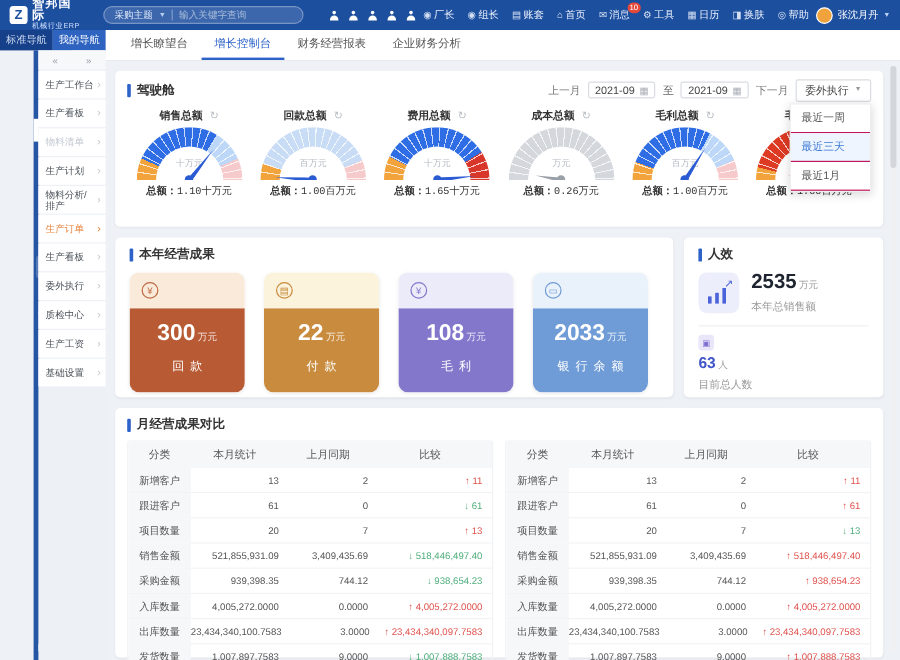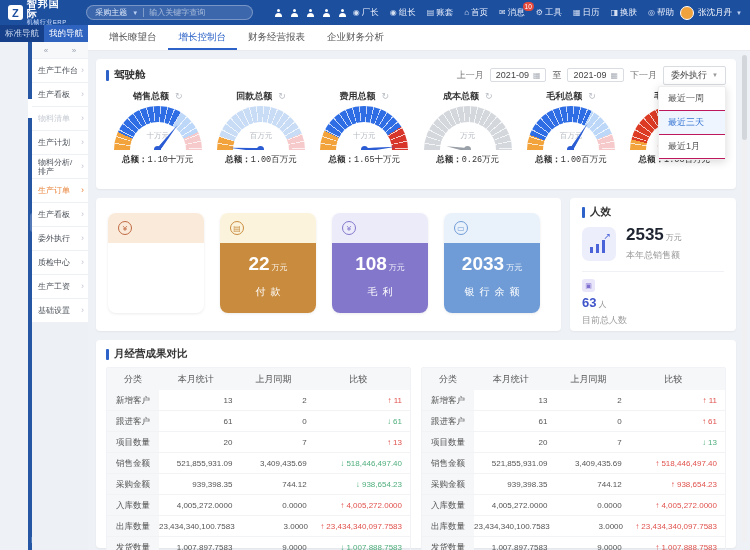--- a/index.html
+++ b/index.html
@@ -548,25 +548,30 @@
           </div>
           <div class="g-val">
             <b>总额：</b><span>1.00百万元</span>
           </div>
         </div>
       </div>
   </div>
 
   <div class="row2">
     <div class="card card2">
+      <div class="sec-title">本年经营成果</div>
       <div class="ach-row">
 
           <div class="ach-card" style="--bg: #b85a33; --bgl: #faeada; --ic: #c06a42;">
             <div class="ach-top">
               <span class="ac-ico coin"></span>
+            </div>
+            <div class="ach-body">
+              <div class="ach-num"><span>300</span><span class="ach-unit">万元</span></div>
+              <div class="ach-label">回款</div>
             </div>
           </div>
 
           <div class="ach-card" style="--bg: #c98c3e; --bgl: #fbf3dc; --ic: #c98c3e;">
             <div class="ach-top">
               <span class="ac-ico invoice"></span>
             </div>
             <div class="ach-body">
               <div class="ach-num"><span>22</span><span class="ach-unit">万元</span></div>
               <div class="ach-label">付款</div>

